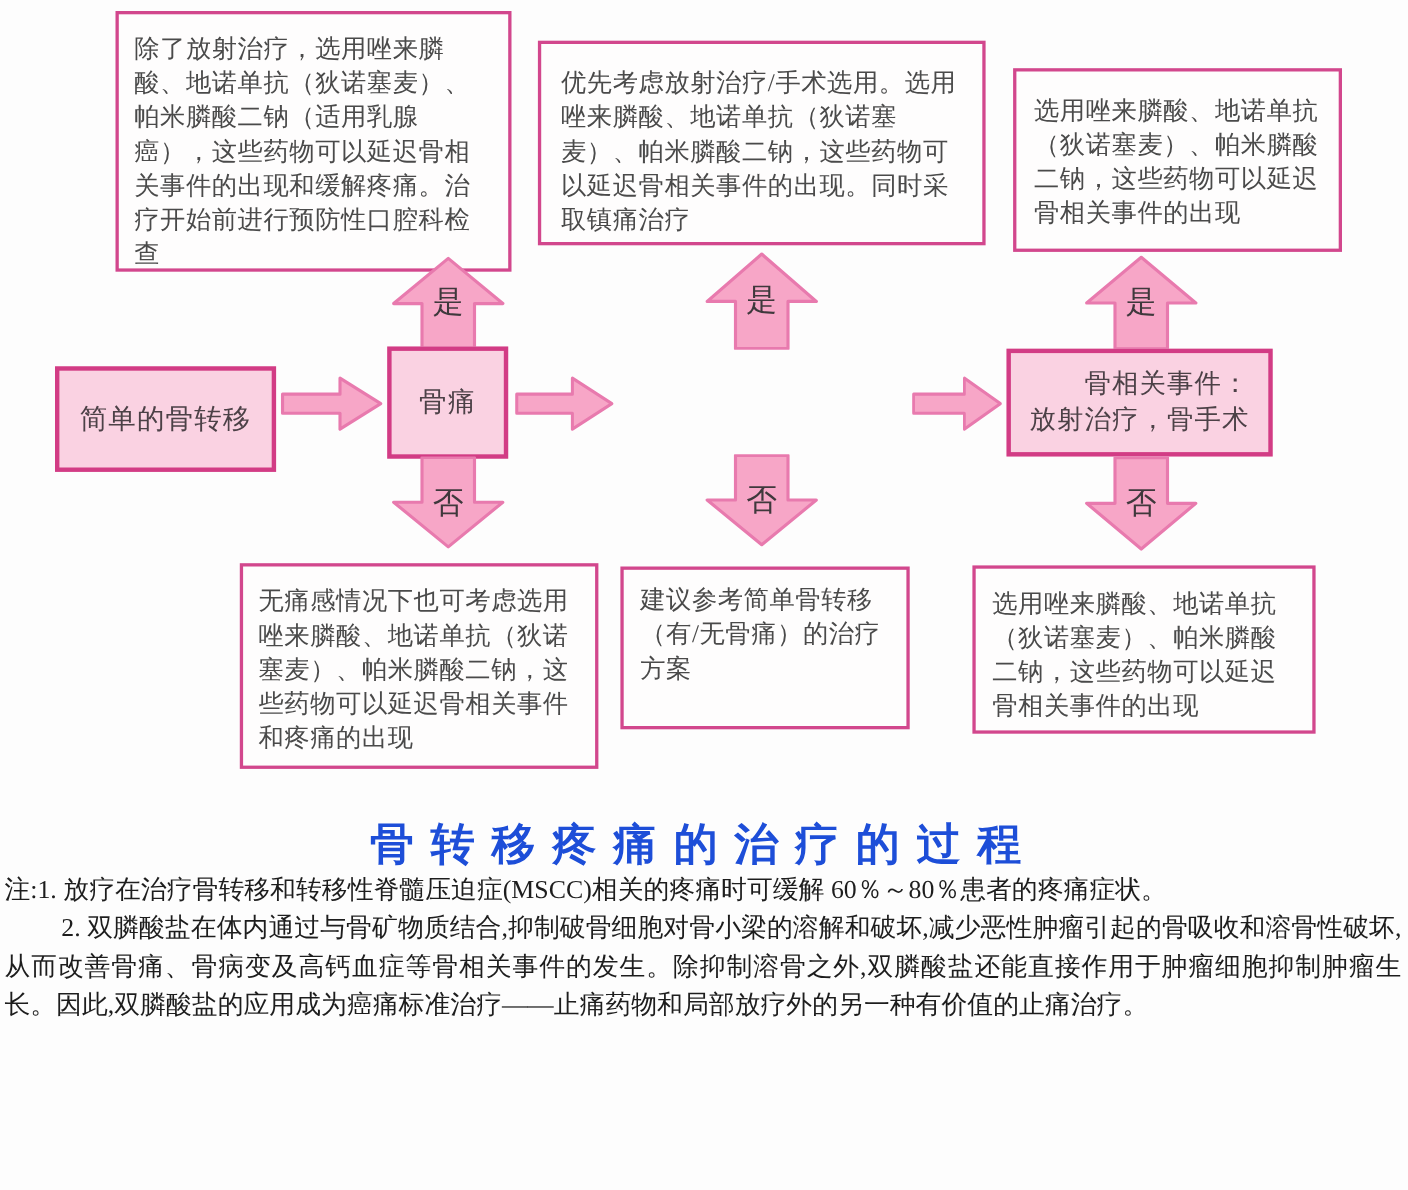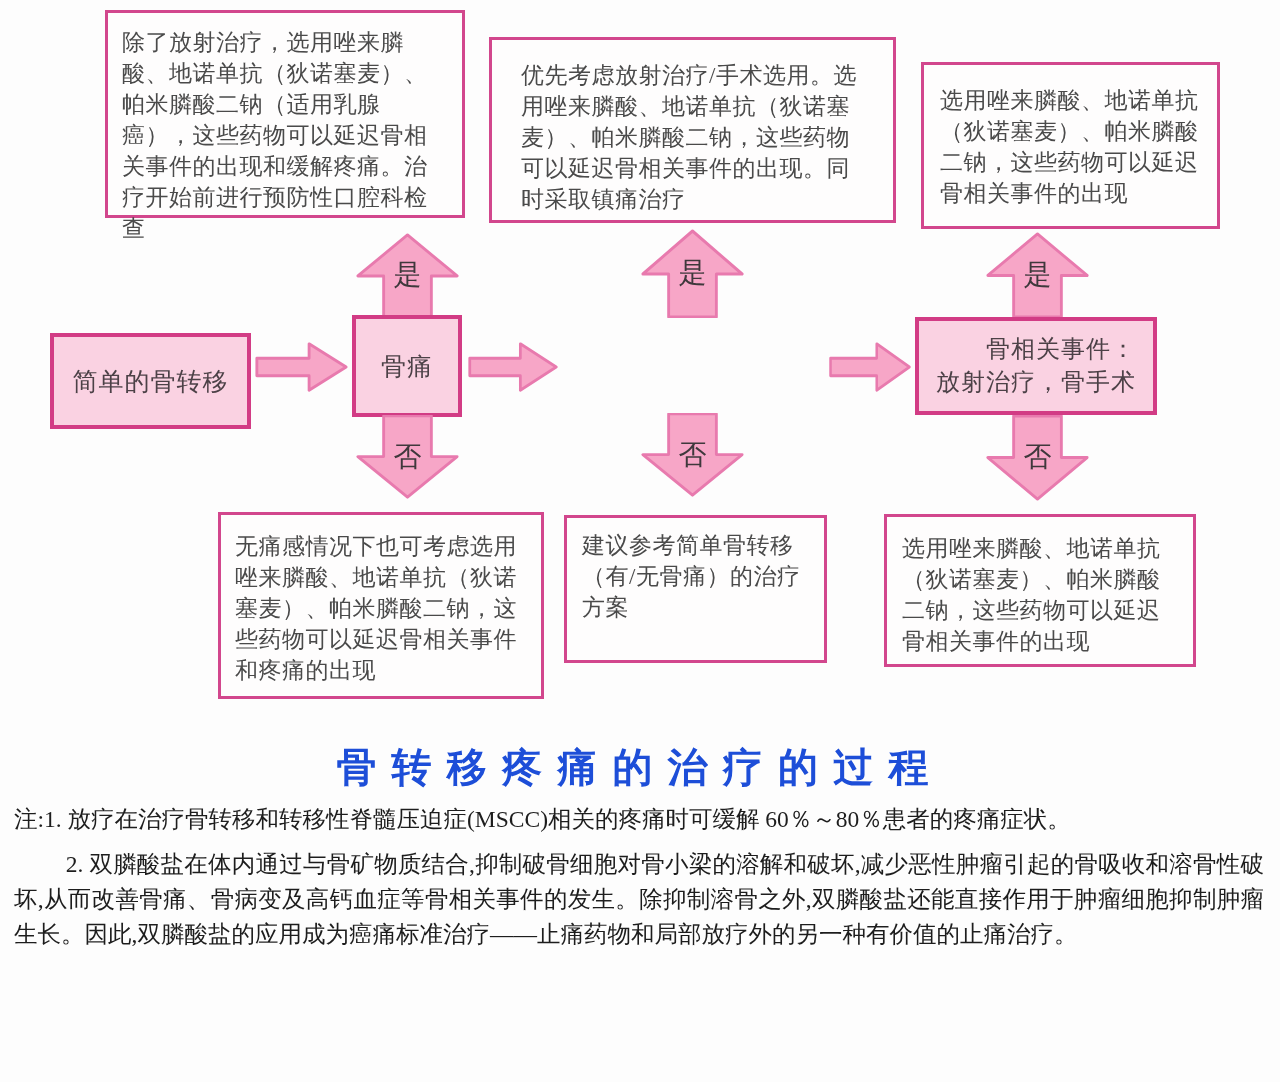--- a/index.html
+++ b/index.html
@@ -30,32 +30,32 @@
     font-size:28px;color:#3f383c;letter-spacing:0;
   }
   .diagram-title{
     position:absolute;left:0;top:740px;width:1280px;text-align:center;
     font-size:40px;font-weight:bold;color:#1d4ed8;letter-spacing:.38em;
   }
   .notes{
     position:absolute;left:4px;top:792px;width:1270px;
     font-size:23.5px;line-height:35px;color:#1d1d1d;
   }
-  .notes p{margin:10px;text-align:justify;}
+  .notes p{margin:0;text-align:justify;}
   .notes p.indented{text-indent:2.2em;}
 </style>
 </head>
 <body>
 
 <div class="canvas">
 
-  <div class="info-box" style="left:105px;top:10px;width:360px;height:208px;padding:16px 14px;font-family:Liberation Mono, monospace;">
+  <div class="info-box" style="left:105px;top:10px;width:360px;height:237px;padding:16px 14px;">
     <div class="info-text">除了放射治疗，选用唑来膦酸、地诺单抗（狄诺塞麦）、帕米膦酸二钠（适用乳腺癌），这些药物可以延迟骨相关事件的出现和缓解疼痛。治疗开始前进行预防性口腔科检查</div>
   </div>
-  <div class="info-box" style="left:489px;top:37px;width:407px;height:186px;padding:20px 29px;">
+  <div class="info-box" style="left:489px;top:37px;width:407px;height:186px;padding:20px 18px;">
     <div class="info-text">优先考虑放射治疗/手术选用。选用唑来膦酸、地诺单抗（狄诺塞麦）、帕米膦酸二钠，这些药物可以延迟骨相关事件的出现。同时采取镇痛治疗</div>
   </div>
   <div class="info-box" style="left:921px;top:62px;width:299px;height:167px;padding:20px 16px;">
     <div class="info-text">选用唑来膦酸、地诺单抗（狄诺塞麦）、帕米膦酸二钠，这些药物可以延迟骨相关事件的出现</div>
   </div>
 
   <div class="arrow-wrap" style="left:355px;top:232px;width:105px;height:86px;">
     <svg viewBox="0 0 110 90" preserveAspectRatio="none">
       <polygon class="arrow-shape" points="55,3 107,46 80,46 80,89 30,89 30,46 3,46"></polygon>
     </svg>

